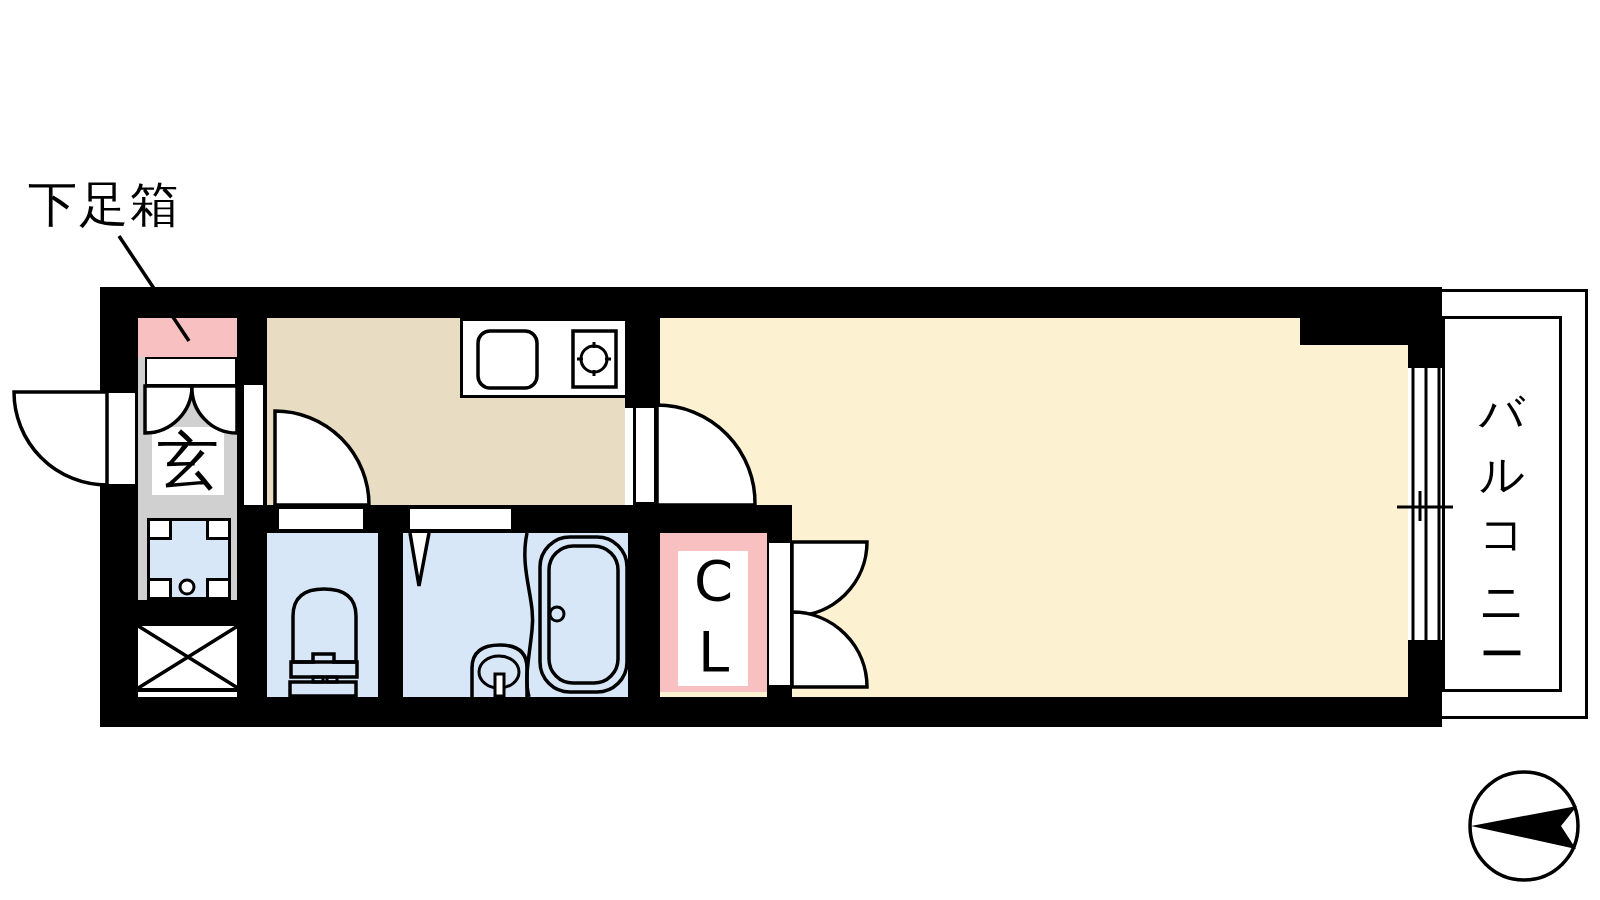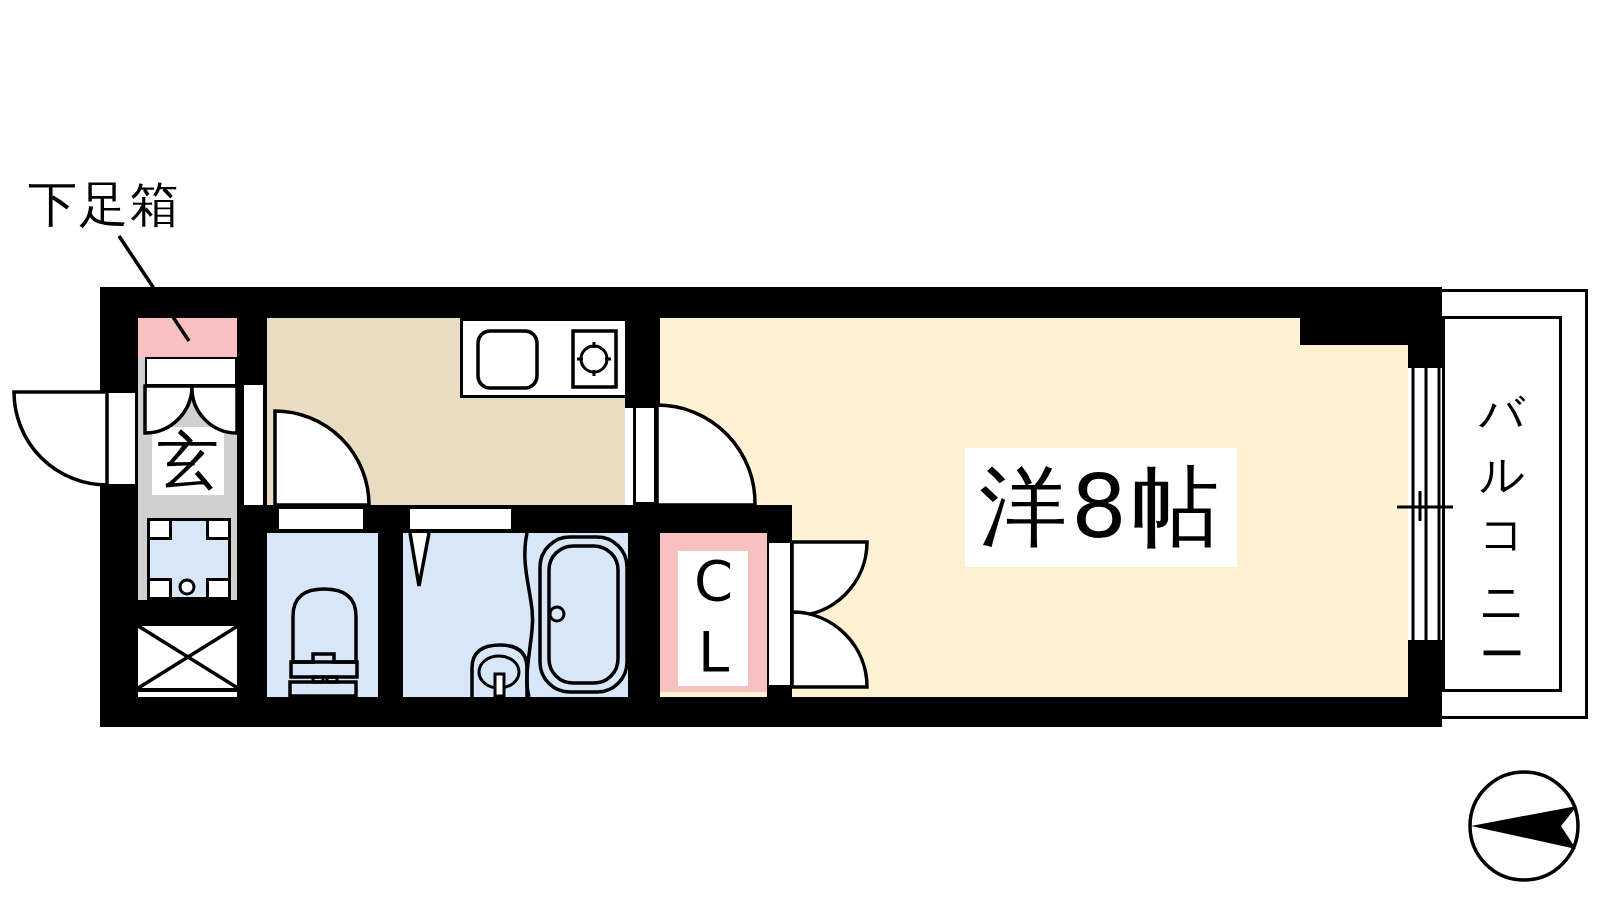--- a/index.html
+++ b/index.html
@@ -74,23 +74,20 @@
   <div class="opening" style="left:242px;top:383px;width:23px;height:124px;border-width:2.5px;"></div>
   <div class="opening" style="left:277px;top:507px;width:88px;height:24px;border-width:2.5px;"></div>
   <div class="opening" style="left:408px;top:507px;width:105px;height:24px;border-width:2.5px;"></div>
   <div class="opening" style="left:633px;top:405px;width:24px;height:100px;"></div>
   <div class="opening" style="left:767px;top:541px;width:25px;height:146px;border-width:2.5px;"></div>
   <div class="opening" style="left:1408px;top:368px;width:34px;height:272px;border:none;"></div>
 
   <div class="labelbox" style="left:152px;top:427px;width:72px;height:68px;">
     <span id="genkan-label">玄</span>
   </div>
-  <div class="labelbox" style="left:965px;top:448px;width:272px;height:119px;">
-    <span id="main-room-label">洋8帖</span>
-  </div>
   <div id="shoebox-note">下足箱</div>
 
   <div class="opening" style="left:460px;top:318px;width:168px;height:80px;border-width:3.5px;z-index:4;"></div>
 
   <svg class="overlay" width="1600" height="900" viewBox="0 0 1600 900">
 
     <path class="ln" d="M119,236 L189,341"></path>
 
     <path class="lnw" d="M107,392 L14,392 A93,93 0 0 0 107,485 Z"></path>
 

